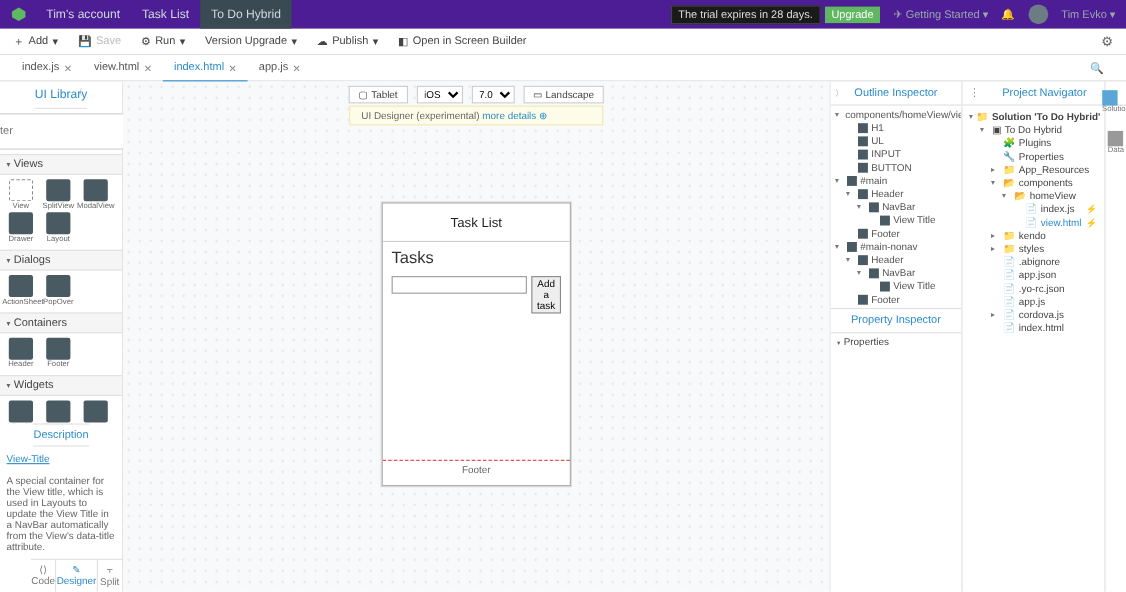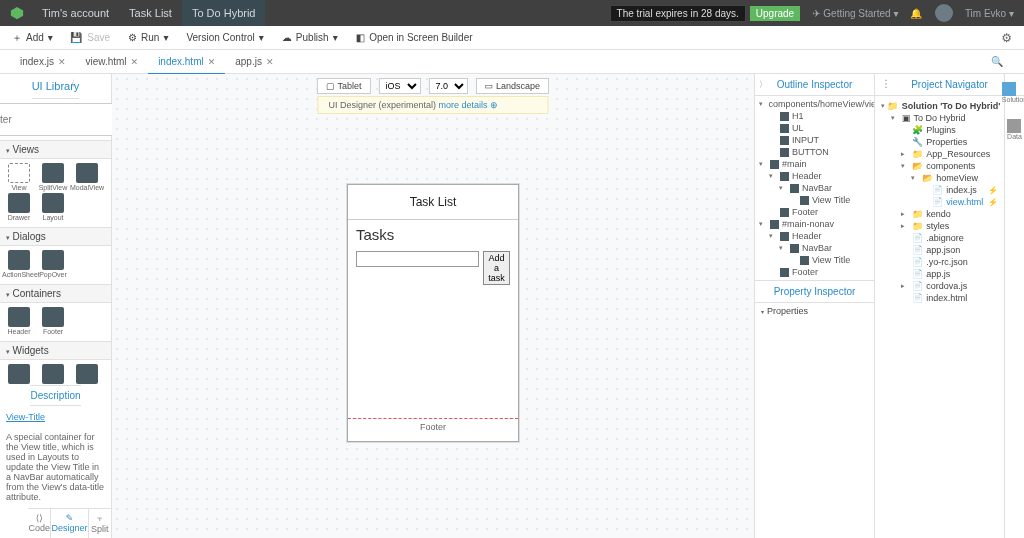--- a/index.html
+++ b/index.html
@@ -1,17 +1,17 @@
 <!DOCTYPE html>
 <html><head>
 <meta charset="utf-8">
 <style>
 * { box-sizing: border-box; margin: 0; padding: 0; font-family: Arial, Helvetica, sans-serif; }
 body { width: 1024px; height: 538px; overflow: hidden; font-size: 11px; color: #333; background: #fff; }
-.topbar { height: 26px; background: #404040; color: #cfd8dc; display: flex; align-items: center; padding: 12px 10px; }
+.topbar { height: 26px; background: #4c1d95; color: #cfd8dc; display: flex; align-items: center; padding: 12px 10px; }
 .topbar .logo { width: 14px; height: 14px; margin-right: 8px; color: #5fb760; }
 .topbar .bc { display: flex; align-items: center; gap: 0; }
 .topbar .bc span { padding: 0 10px; height: 26px; line-height: 26px; }
 .topbar .bc span.active { background: #3a4a52; }
 .topbar .spacer { flex: 1; }
 .trial { background: #1a1a1a; border: 1px solid #444; padding: 2px 6px; font-size: 10px; color: #ddd; }
 .upgrade { background: #5fb760; color: #fff; padding: 2px 6px; font-size: 10px; margin-left: 4px; }
 .topbar .right { display: flex; align-items: center; gap: 12px; margin-left: 12px; font-size: 10px; color: #9aa7ad; }
 .avatar { width: 18px; height: 18px; border-radius: 50%; background: #6d7c84; }
 .toolbar { height: 24px; border-bottom: 1px solid #e0e0e0; display: flex; align-items: center; padding: 0 12px; gap: 18px; font-size: 10px; color: #444; }
@@ -116,21 +116,21 @@
     <span>🔔</span>
     <span class="avatar"></span>
     <span><span>Tim Evko</span> ▾</span>
   </div>
 </div>
 
 <div class="toolbar">
   <div class="item">＋ <span>Add</span> ▾</div>
   <div class="item" style="color:#bbb">💾 <span>Save</span></div>
   <div class="item">⚙ <span>Run</span> ▾</div>
-  <div class="item"><span>Version Control</span> ▾</div>
+  <div class="item"><span>Version Upgrade</span> ▾</div>
   <div class="item">☁ <span>Publish</span> ▾</div>
   <div class="item">◧ <span>Open in Screen Builder</span></div>
   <div class="gear">⚙</div>
 </div>
 
 <div class="tabbar">
   <div class="tab">
       <span>index.js</span>
       <span class="close">✕</span>
     </div>

